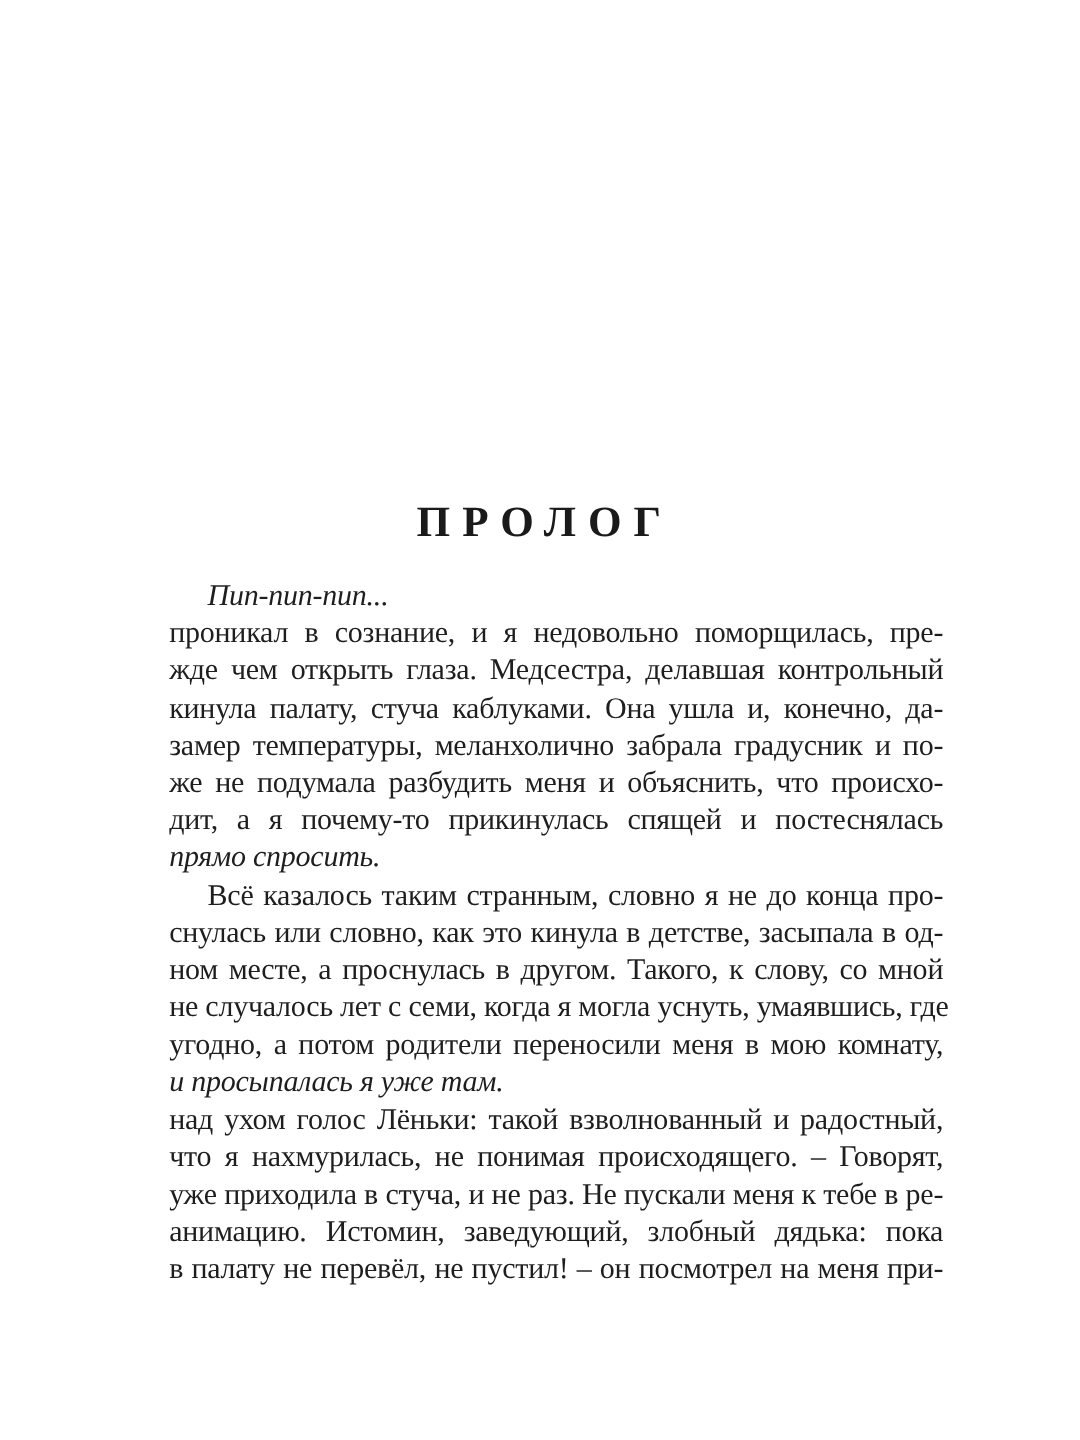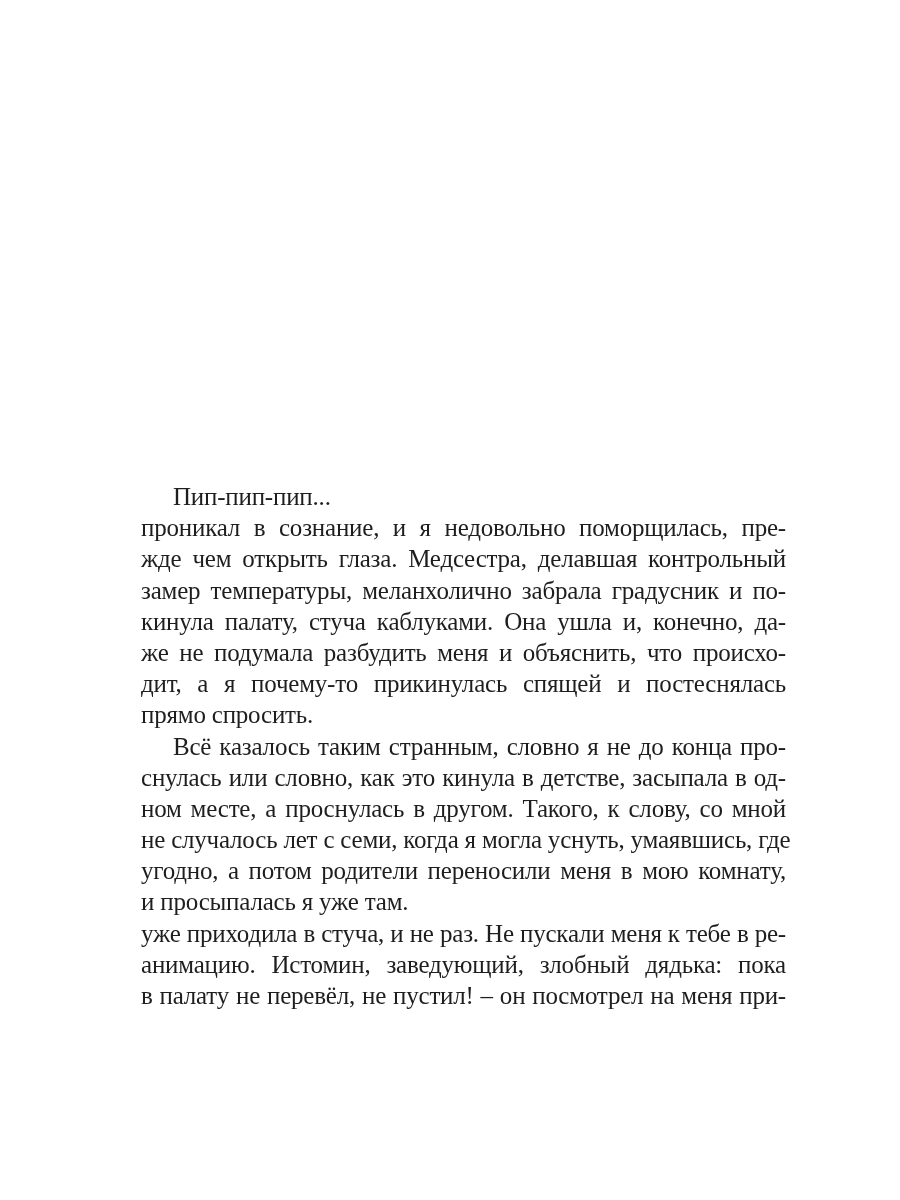--- a/index.html
+++ b/index.html
@@ -12,39 +12,42 @@
   .title {
     position: absolute; left: 0; width: 900px; top: 414px;
     text-align: center; font-size: 36px; font-weight: bold;
     letter-spacing: 10px; color: #1a1a1a; padding-left: 8px; box-sizing: border-box;
   }
   .body-text {
     position: absolute; left: 141px; top: 481px; width: 645px;
     font-size: 25px; line-height: 31.2px; letter-spacing: -0.2px;
   }
   .line { display: block; white-space: nowrap; text-align: justify; text-align-last: justify; height: 31.2px; overflow: visible; }
-  .line.last { text-align-last: left; }
+  .line.last { text-align-last: left; font-style: italic; }
   .line.indent { padding-left: 32px; }
 </style>
 </head>
 <body>
 
 <div class="page">
+  <div class="title">ПРОЛОГ</div>
   <div class="body-text" id="body-text">
       <span class="line indent last">Пип-пип-пип...</span>
       <span class="line">проникал в сознание, и я недовольно поморщилась, пре-</span>
       <span class="line">жде чем открыть глаза. Медсестра, делавшая контрольный</span>
+      <span class="line">кинула палату, стуча каблуками. Она ушла и, конечно, да-</span>
       <span class="line">замер температуры, меланхолично забрала градусник и по-</span>
-      <span class="line">кинула палату, стуча каблуками. Она ушла и, конечно, да-</span>
       <span class="line">же не подумала разбудить меня и объяснить, что происхо-</span>
       <span class="line">дит, а я почему-то прикинулась спящей и постеснялась</span>
       <span class="line last">прямо спросить.</span>
       <span class="line indent">Всё казалось таким странным, словно я не до конца про-</span>
       <span class="line">снулась или словно, как это кинула в детстве, засыпала в од-</span>
       <span class="line">ном месте, а проснулась в другом. Такого, к слову, со мной</span>
       <span class="line">не случалось лет с семи, когда я могла уснуть, умаявшись, где</span>
       <span class="line">угодно, а потом родители переносили меня в мою комнату,</span>
       <span class="line last">и просыпалась я уже там.</span>
+      <span class="line">над ухом голос Лёньки: такой взволнованный и радостный,</span>
+      <span class="line">что я нахмурилась, не понимая происходящего. – Говорят,</span>
       <span class="line">уже приходила в стуча, и не раз. Не пускали меня к тебе в ре-</span>
       <span class="line">анимацию. Истомин, заведующий, злобный дядька: пока</span>
       <span class="line">в палату не перевёл, не пустил! – он посмотрел на меня при-</span>
     </div>
 </div>
 
 </body></html>

